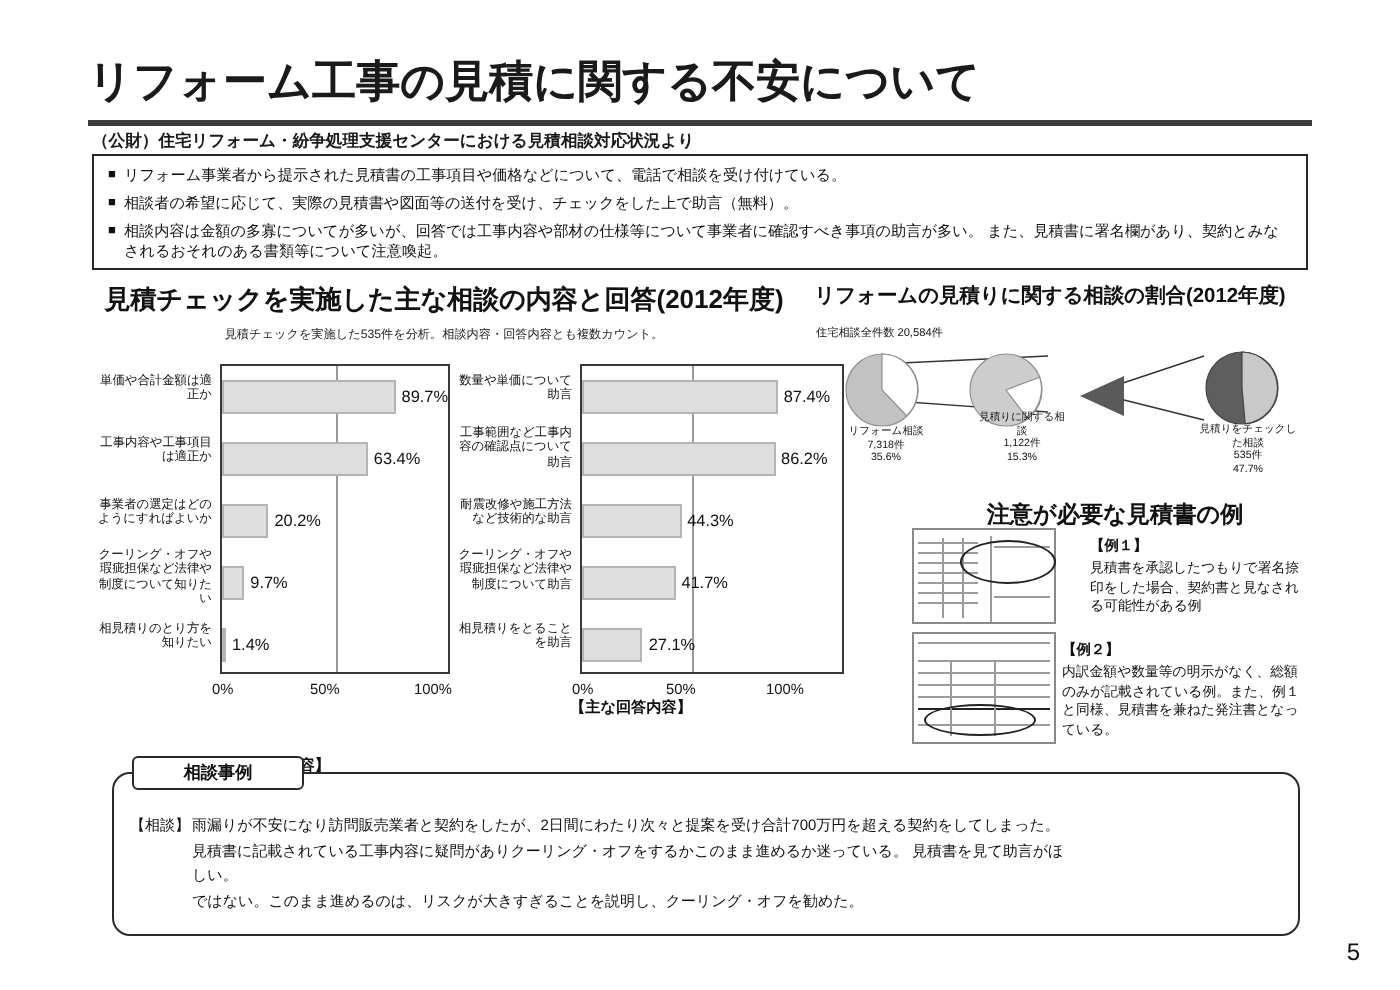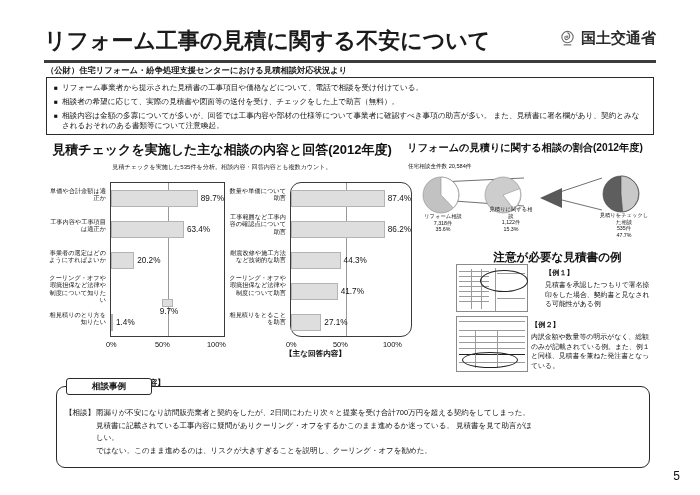--- a/index.html
+++ b/index.html
@@ -151,29 +151,20 @@
     font-size: 12px; color: #111;
   }
 </style>
 </head>
 <body>
 
 <div id="slide">
 
   <div class="hdr">
     <div class="hdr-title">リフォーム工事の見積に関する不安について</div>
-    <div class="logo">
-      <svg class="logo-mark" viewBox="0 0 24 24">
-        <circle cx="12" cy="10" r="8" fill="none" stroke="#6b6b6b" stroke-width="1.6"></circle>
-        <path d="M12 3.5 C16 6 16.5 11 12 13.2 C8.5 14.8 7.2 11 9 8.5" fill="none" stroke="#6b6b6b" stroke-width="1.5"></path>
-        <circle cx="11.4" cy="9.6" r="2" fill="#8a8a8a"></circle>
-        <path d="M6.5 21 H17.5" stroke="#6b6b6b" stroke-width="1.6" fill="none"></path>
-      </svg>
-      <span class="logo-text">国土交通省</span>
-    </div>
   </div>
   <div class="hdr-rule"></div>
   <div class="subhdr">（公財）住宅リフォーム・紛争処理支援センターにおける見積相談対応状況より</div>
 
   <div class="bul-box">
     <div class="bul">
       <span class="bul-sq">■</span>
       <span class="bul-tx">リフォーム事業者から提示された見積書の工事項目や価格などについて、電話で相談を受け付けている。</span>
     </div>
     <div class="bul">
@@ -197,37 +188,37 @@
           <span class="bar-val">89.7%</span>
         </div>
         <div class="bar-row" style="top: 38px; height: 17px;">
           <div class="bar" style="width: 72.91px;"></div>
           <span class="bar-val">63.4%</span>
         </div>
         <div class="bar-row" style="top: 69px; height: 17px;">
           <div class="bar" style="width: 23.23px;"></div>
           <span class="bar-val">20.2%</span>
         </div>
-        <div class="bar-row" style="top: 116px; height: 17px; flex-direction: column;">
+        <div class="bar-row" style="top: 100px; height: 17px;">
           <div class="bar" style="width: 11.155px;"></div>
           <span class="bar-val">9.7%</span>
         </div>
         <div class="bar-row" style="top: 131px; height: 17px;">
           <div class="bar" style="width: 1.61px;"></div>
           <span class="bar-val">1.4%</span>
         </div>
       </div>
   </div>
   <div class="axis-lbl" style="left:106px; top:340px;">0%</div>
   <div class="axis-lbl" style="left:155px; top:340px;">50%</div>
   <div class="axis-lbl" style="left:207px; top:340px;">100%</div>
   <div class="axis-cap" style="left:104px; top:349px;margin-top:29px;">【主な相談内容】</div>
 
   <div class="chart" id="chart2" style="left:290px; top:182px; width:112px; height:155px;">
-    <div class="chart-plot" id="plot2" style="width:122px; height:155px;border-radius:11px;">
+    <div class="chart-plot" id="plot2" style="width:132px; height:155px;">
       <div class="gridline" style="left:55px;"></div>
     <div class="bar-row" style="top: 7px; height: 17px;">
           <div class="bar" style="width: 97.888px;"></div>
           <span class="bar-val">87.4%</span>
         </div>
         <div class="bar-row" style="top: 38px; height: 17px;">
           <div class="bar" style="width: 96.544px;"></div>
           <span class="bar-val">86.2%</span>
         </div>
         <div class="bar-row" style="top: 69px; height: 17px;">

